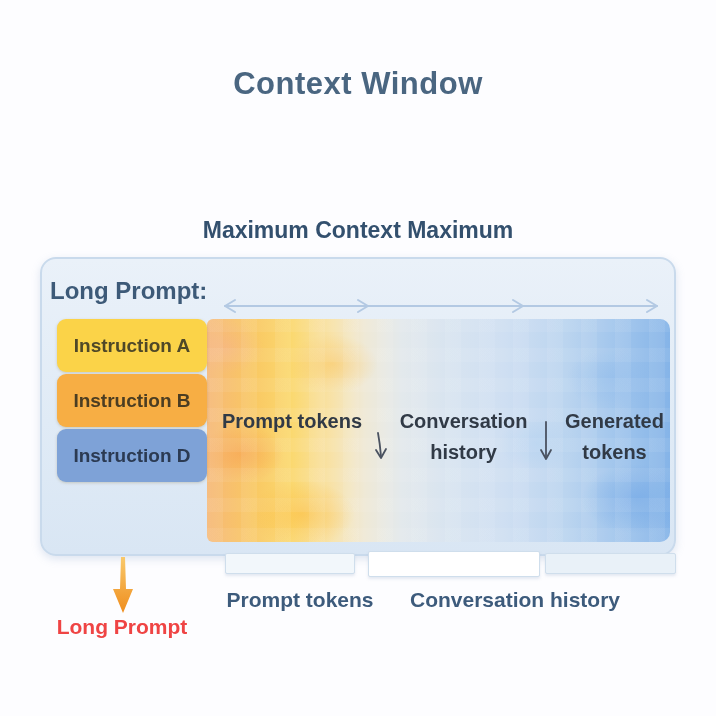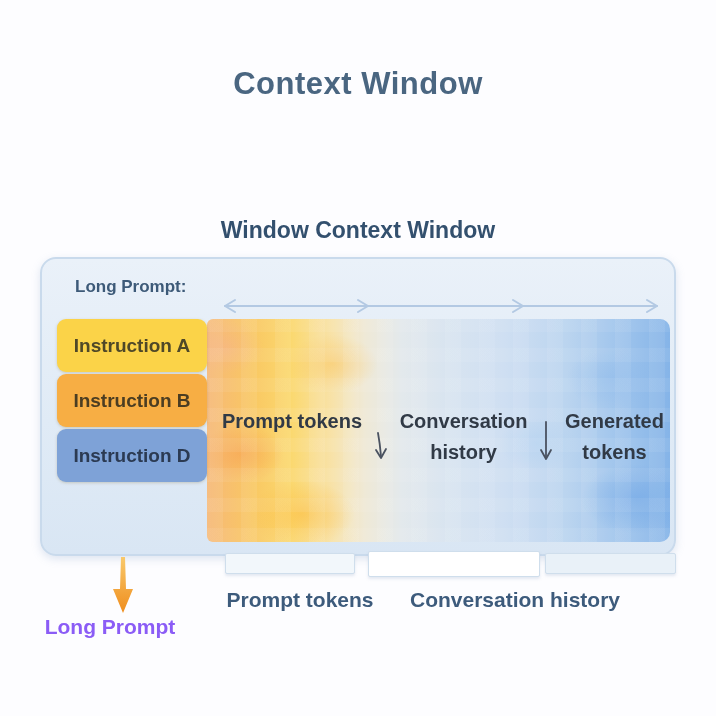--- a/index.html
+++ b/index.html
@@ -25,22 +25,22 @@
     color:#33506e;
   }
   
   .context-box {
     position:absolute; left:40px; top:257px; width:636px; height:299px;
     background:linear-gradient(180deg,#eaf1f9 0%, #e0ebf6 55%, #d9e6f4 100%);
     border:2px solid #c9daec; border-radius:16px;
     box-shadow:0 3px 8px rgba(140,165,200,.28);
   }
   .long-prompt-label {
-    position:absolute; left:33px; top:18px;
-    font-size:17px; font-weight:700; color:#3d5a78;
+    position:absolute; left:8px; top:18px;
+    font-size:24px; font-weight:700; color:#3d5a78;
   }
   .span-arrow { position:absolute; left:178px; top:39px; }
   .token-field {
     position:absolute; left:165px; top:60px; width:463px; height:223px;
     border-radius:6px 10px 10px 6px;
     background:
       radial-gradient(60px 42px at 35px 135px, rgba(247,157,78,.55), transparent 70%),
       radial-gradient(75px 48px at 95px 195px, rgba(252,190,66,.60), transparent 70%),
       radial-gradient(65px 42px at 125px 45px,  rgba(250,195,90,.50), transparent 70%),
       radial-gradient(55px 38px at 18px 28px,   rgba(246,178,148,.40), transparent 70%),
@@ -80,31 +80,31 @@
   }
   .bracket.b1 { left:225px; top:553px; width:130px; height:21px; background:#f2f7fb; }
   .bracket.b2 { left:368px; top:551px; width:172px; height:26px; background:#ffffff; }
   .bracket.b3 { left:545px; top:553px; width:131px; height:21px; background:#e9f1f8; }
   
   .orange-arrow { position:absolute; left:108px; top:557px; }
   .caption {
     position:absolute; font-size:21px; font-weight:700;
     color:#3d5b7c; text-align:center; white-space:nowrap;
   }
-  .caption.long-prompt { left:30px;  top:615px; width:160px; color:#8b5cf6; }
+  .caption.long-prompt { left:42px;  top:615px; width:160px; color:#ef4444; }
   .caption.pt          { left:210px; top:588px; width:180px; }
   .caption.ch          { left:400px; top:588px; width:230px; }
 </style>
 </head>
 <body>
 
 <div class="canvas">
 
   <div class="title">Context Window</div>
-  <div class="heading">Window Context Window</div>
+  <div class="heading">Maximum Context Maximum</div>
 
   <div class="context-box">
 
     <div class="long-prompt-label">Long Prompt:</div>
 
     <svg class="span-arrow" width="442" height="16" viewBox="0 0 442 16">
       <g stroke="#b3c9e3" stroke-width="2" fill="none" stroke-linecap="round" stroke-linejoin="round">
         <line x1="5" y1="8" x2="437" y2="8"></line>
         <path d="M15 2 L5 8 L15 14"></path>
         <path d="M138 2 L148 8 L138 14"></path>

